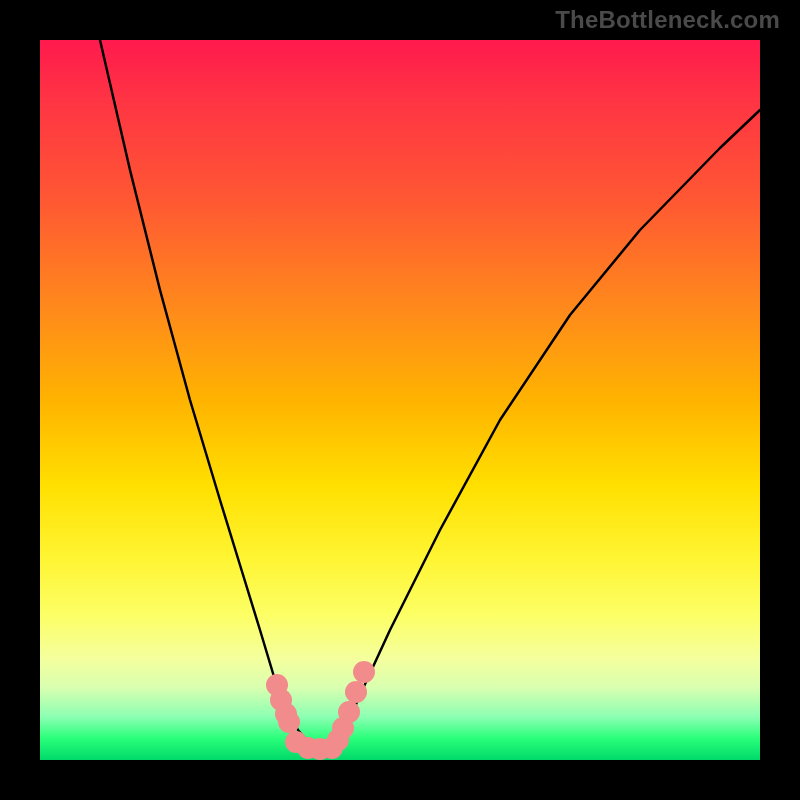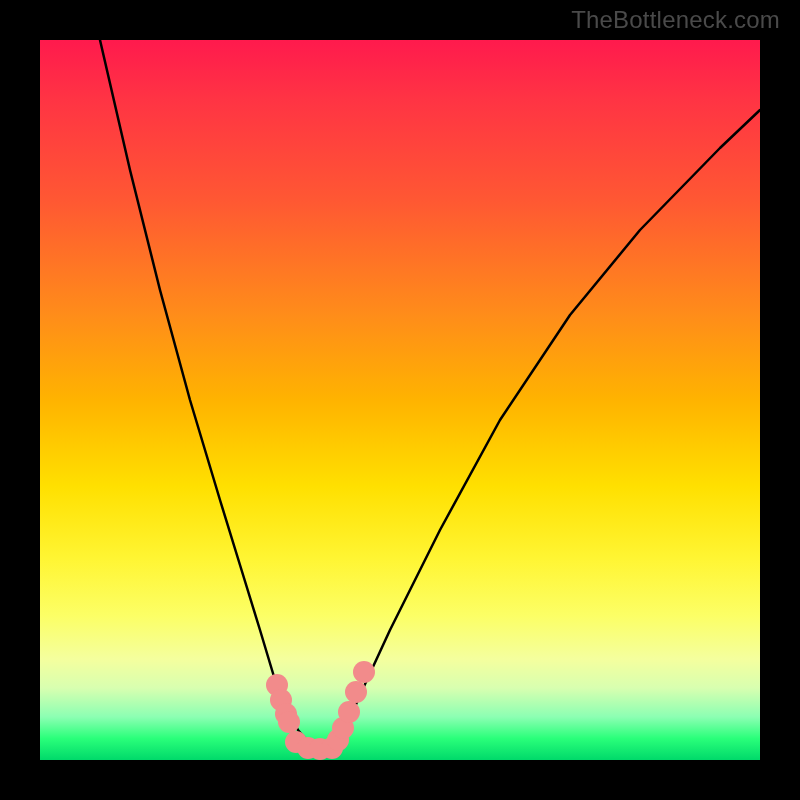--- a/index.html
+++ b/index.html
@@ -42,21 +42,21 @@
       #2aff7a 97%,
       #00d96a 100%
     );
   }
   .watermark {
     position: absolute;
     top: 6px;
     right: 20px;
     color: #4a4a4a;
     font-size: 24px;
-    font-weight: 400;
+    font-weight: 700;
     letter-spacing: 0.2px;
     user-select: none;
   }
   svg.curve {
     position: absolute;
     left: 0;
     top: 0;
     width: 720px;
     height: 720px;
     overflow: visible;

